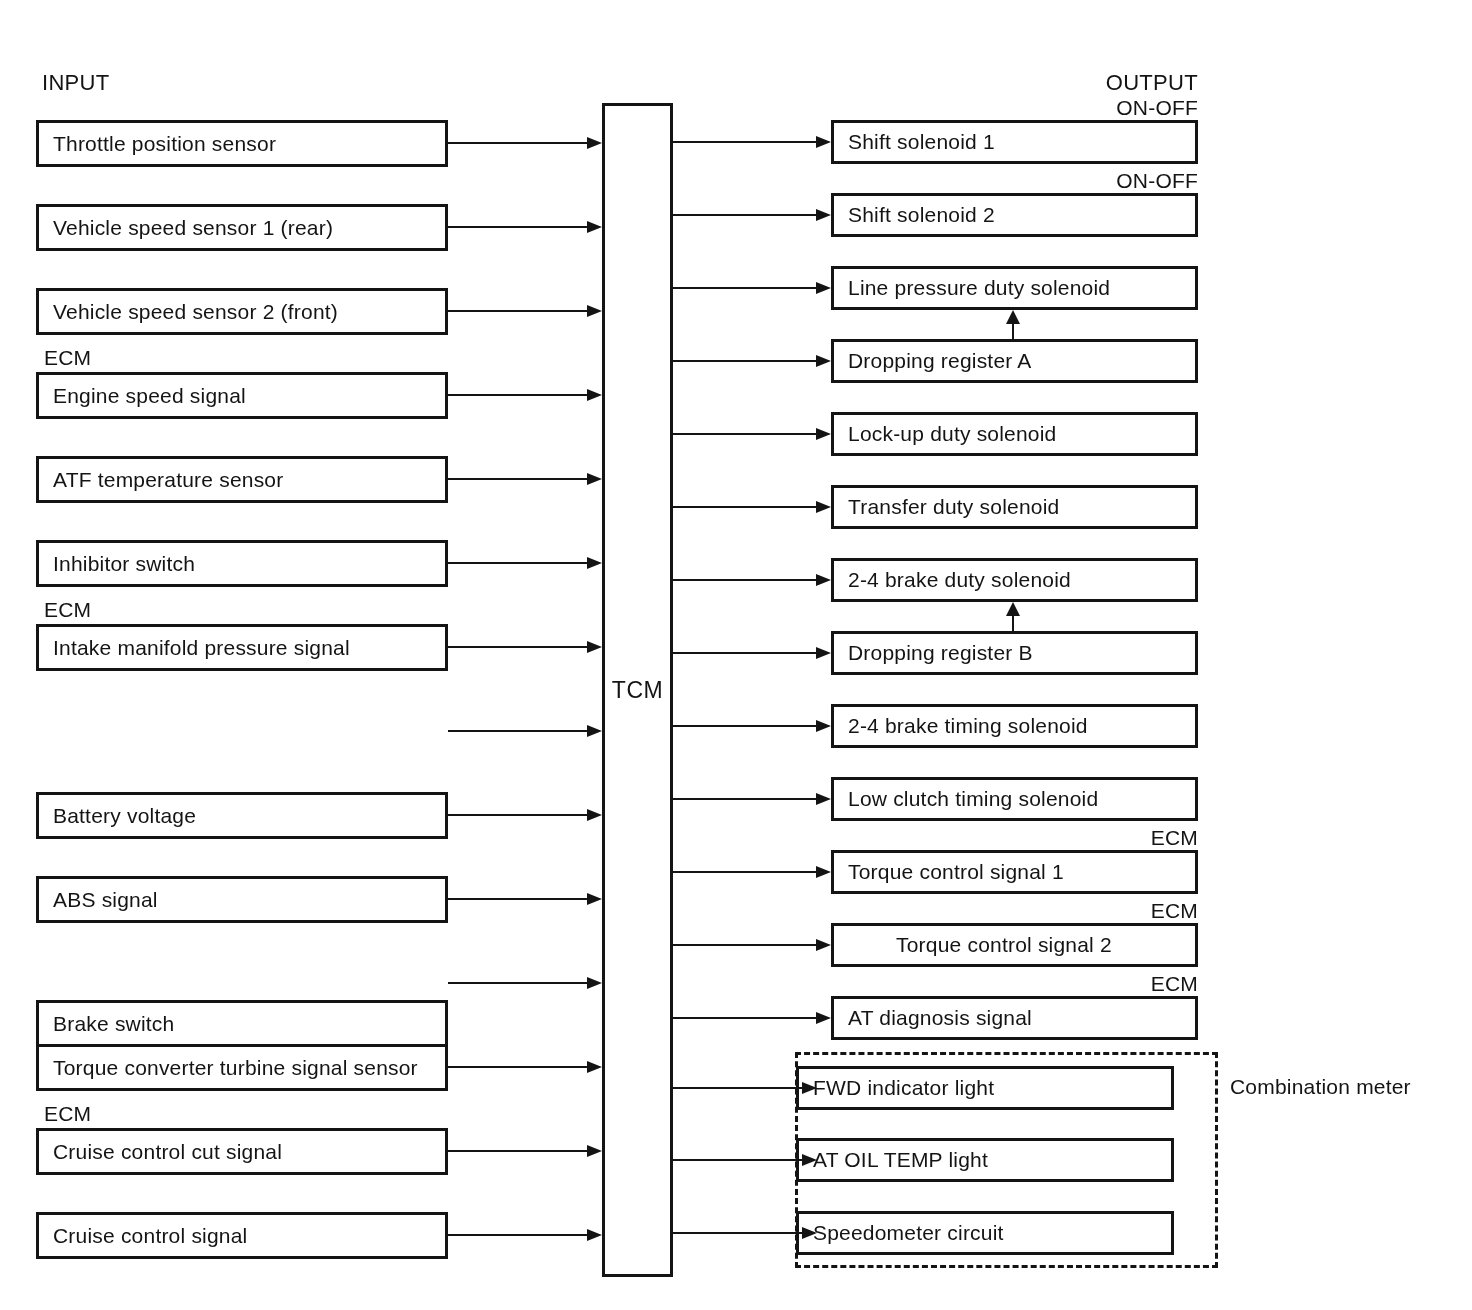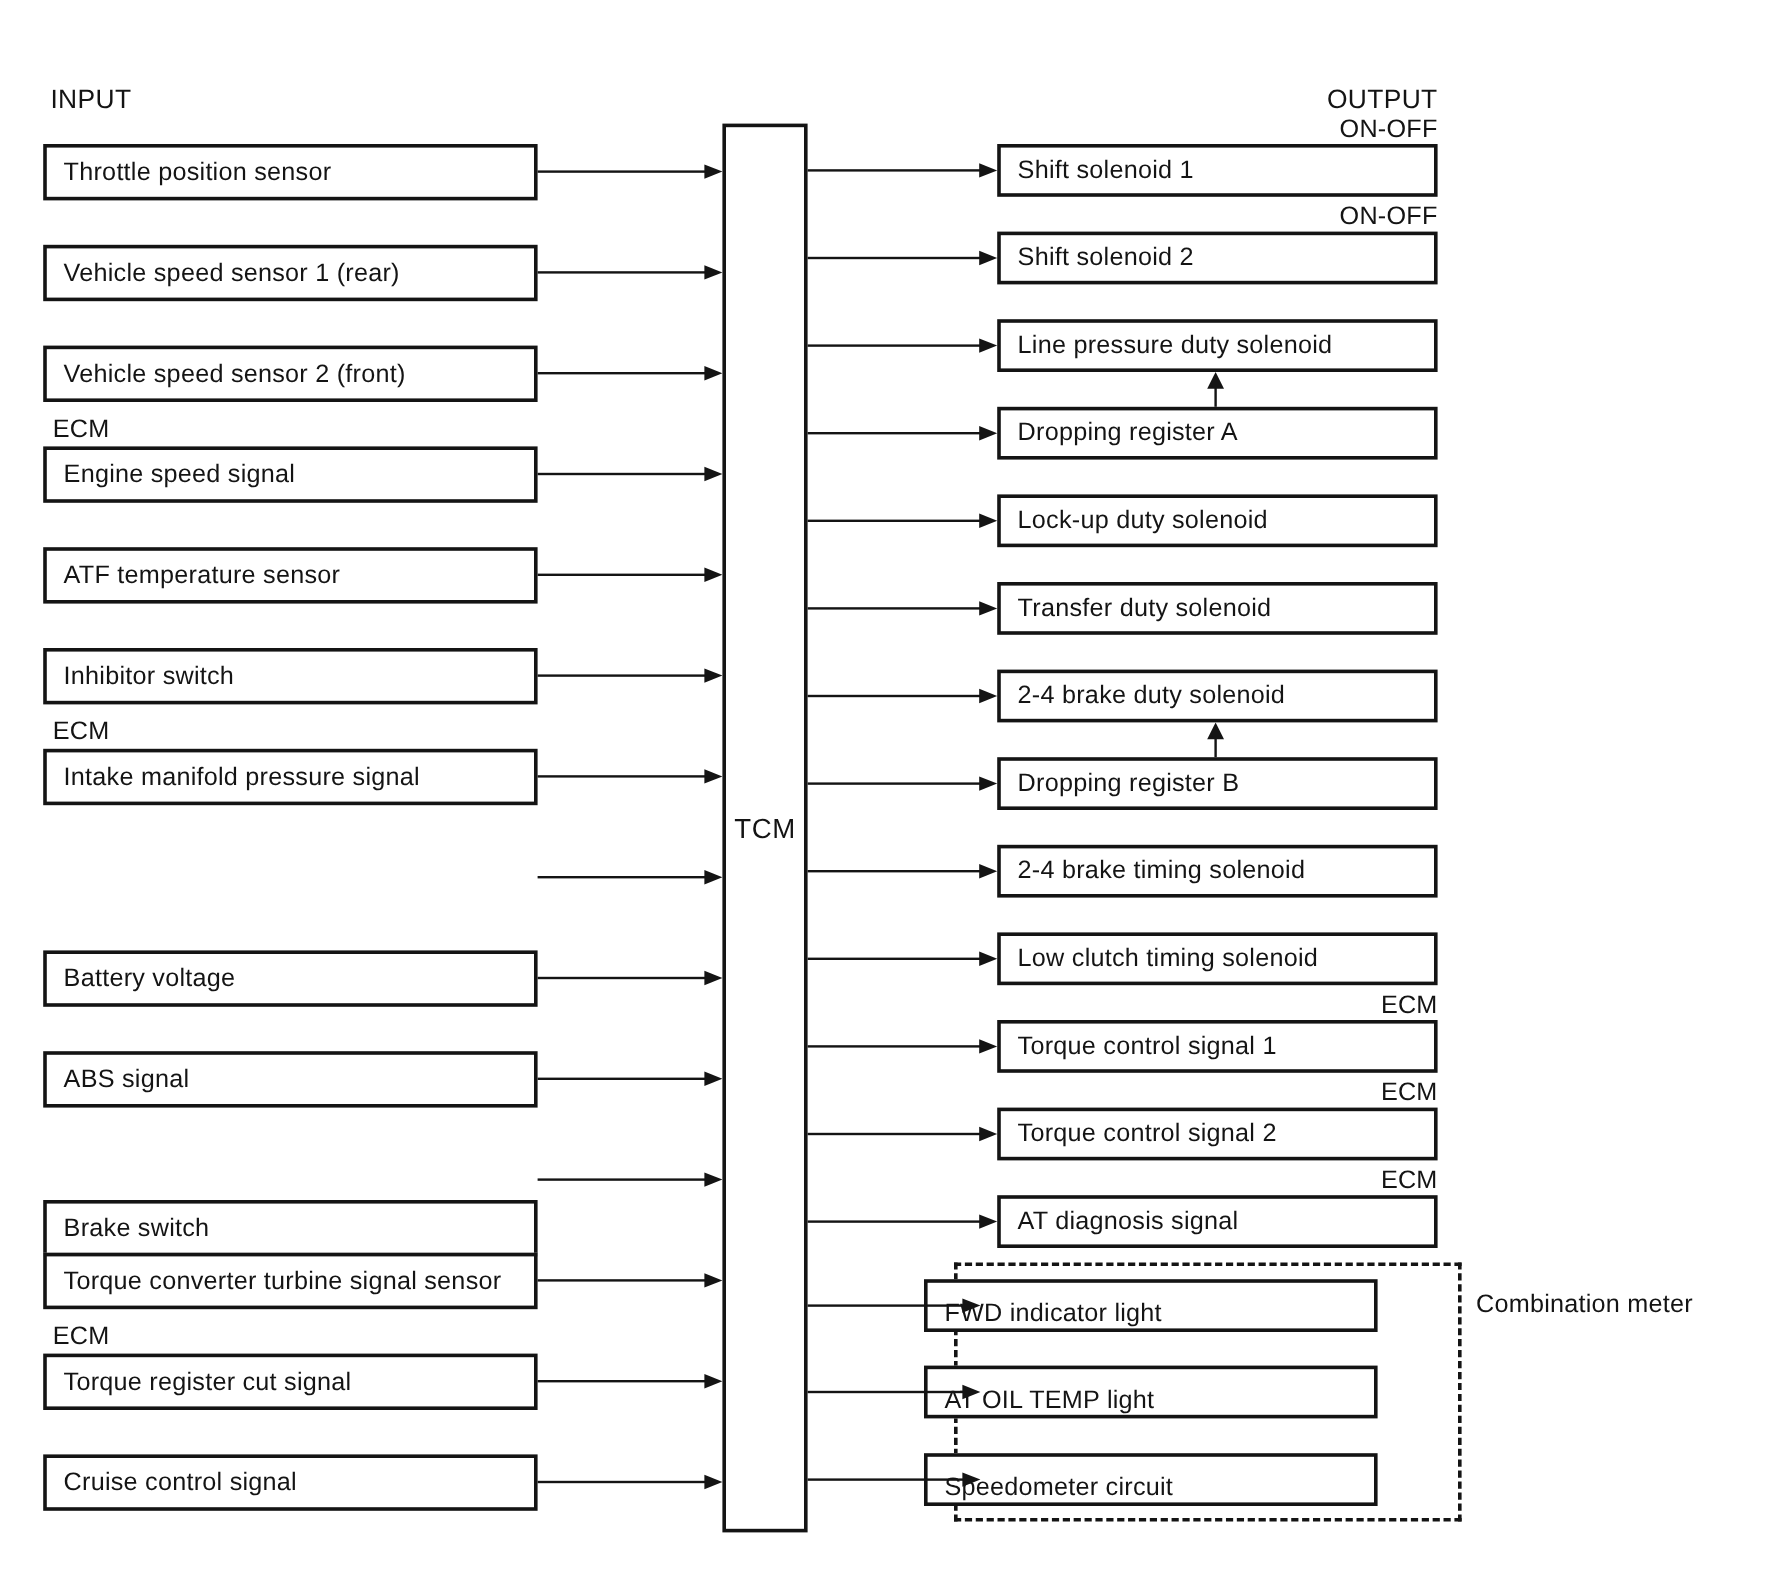--- a/index.html
+++ b/index.html
@@ -7,21 +7,21 @@
     position:relative;width:1472px;height:1310px;background:#ffffff;
     font-family:"Liberation Sans","DejaVu Sans",sans-serif;color:#141414;
     overflow:hidden;
   }
   .node{
     position:absolute;box-sizing:border-box;background:#ffffff;
     border:3px solid #141414;display:flex;align-items:center;
   }
   .node.in{left:36px;width:412px;height:47px;}
   .node.out{left:831px;width:367px;height:44px;}
-  .node.cm{left:770px;width:378px;height:44px;align-items:flex-end;}
+  .node.cm{left:796px;width:378px;height:44px;}
   .nl{font-size:21px;padding-left:14px;white-space:nowrap;letter-spacing:0.2px;}
   .tag{position:absolute;font-size:21px;white-space:nowrap;letter-spacing:0.2px;}
   .tag.ralign{right:274px;text-align:right;}
   .hdr{position:absolute;font-size:22px;white-space:nowrap;letter-spacing:0.3px;}
   .tcm{
     position:absolute;left:602px;top:103px;width:71px;height:1174px;
     box-sizing:border-box;border:3px solid #141414;background:#ffffff;
     display:flex;align-items:center;justify-content:center;
   }
   .tcm span{font-size:23px;letter-spacing:0.5px;}
@@ -87,21 +87,21 @@
   <div class="node in" style="top:876px;">
       <span class="nl">ABS signal</span>
     </div>
   <div class="node in" style="top:1000px;">
       <span class="nl">Brake switch</span>
     </div>
   <div class="node in" style="top:1044px;">
       <span class="nl">Torque converter turbine signal sensor</span>
     </div>
   <div class="node in" style="top:1128px;">
-      <span class="nl">Torque register cut signal</span>
+      <span class="nl">Cruise control cut signal</span>
     </div>
   <div class="node in" style="top:1212px;">
       <span class="nl">Cruise control signal</span>
     </div>
 
   <div class="tcm">
       <span>TCM</span>
     </div>
 
   <div class="dashedgroup"></div>
@@ -133,21 +133,21 @@
     </div>
   <div class="node out" style="top:704px;">
       <span class="nl">2-4 brake timing solenoid</span>
     </div>
   <div class="node out" style="top:777px;">
       <span class="nl">Low clutch timing solenoid</span>
     </div>
   <div class="node out" style="top:850px;">
       <span class="nl">Torque control signal 1</span>
     </div>
-  <div class="node out" style="top:923px;">
+  <div class="node out" style="top:923px;padding-left:48px;">
       <span class="nl">Torque control signal 2</span>
     </div>
   <div class="node out" style="top:996px;">
       <span class="nl">AT diagnosis signal</span>
     </div>
   <div class="node cm" style="top:1066px;">
       <span class="nl">FWD indicator light</span>
     </div>
   <div class="node cm" style="top:1138px;">
       <span class="nl">AT OIL TEMP light</span>

